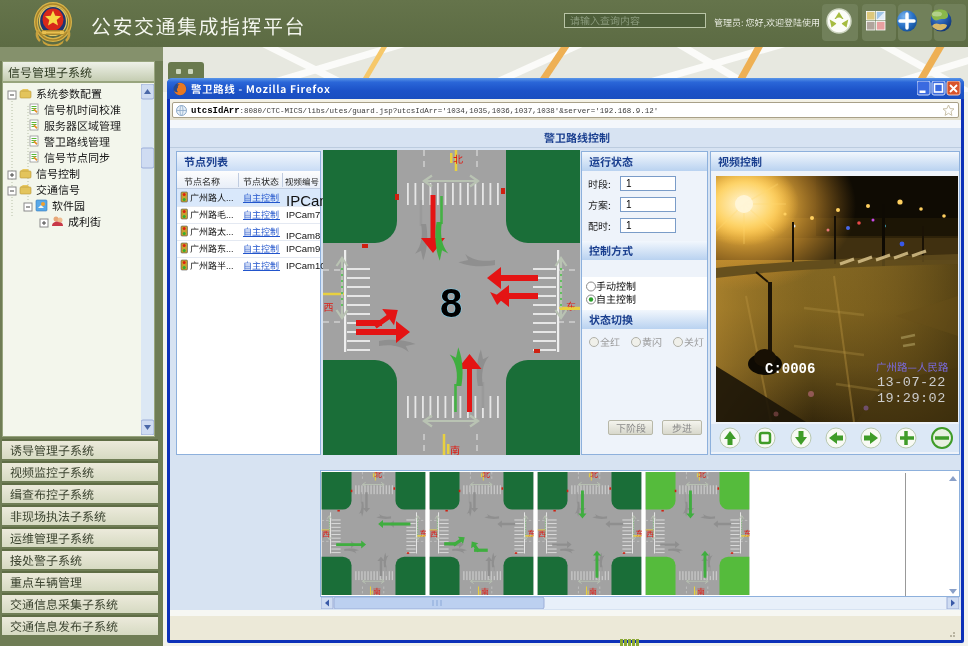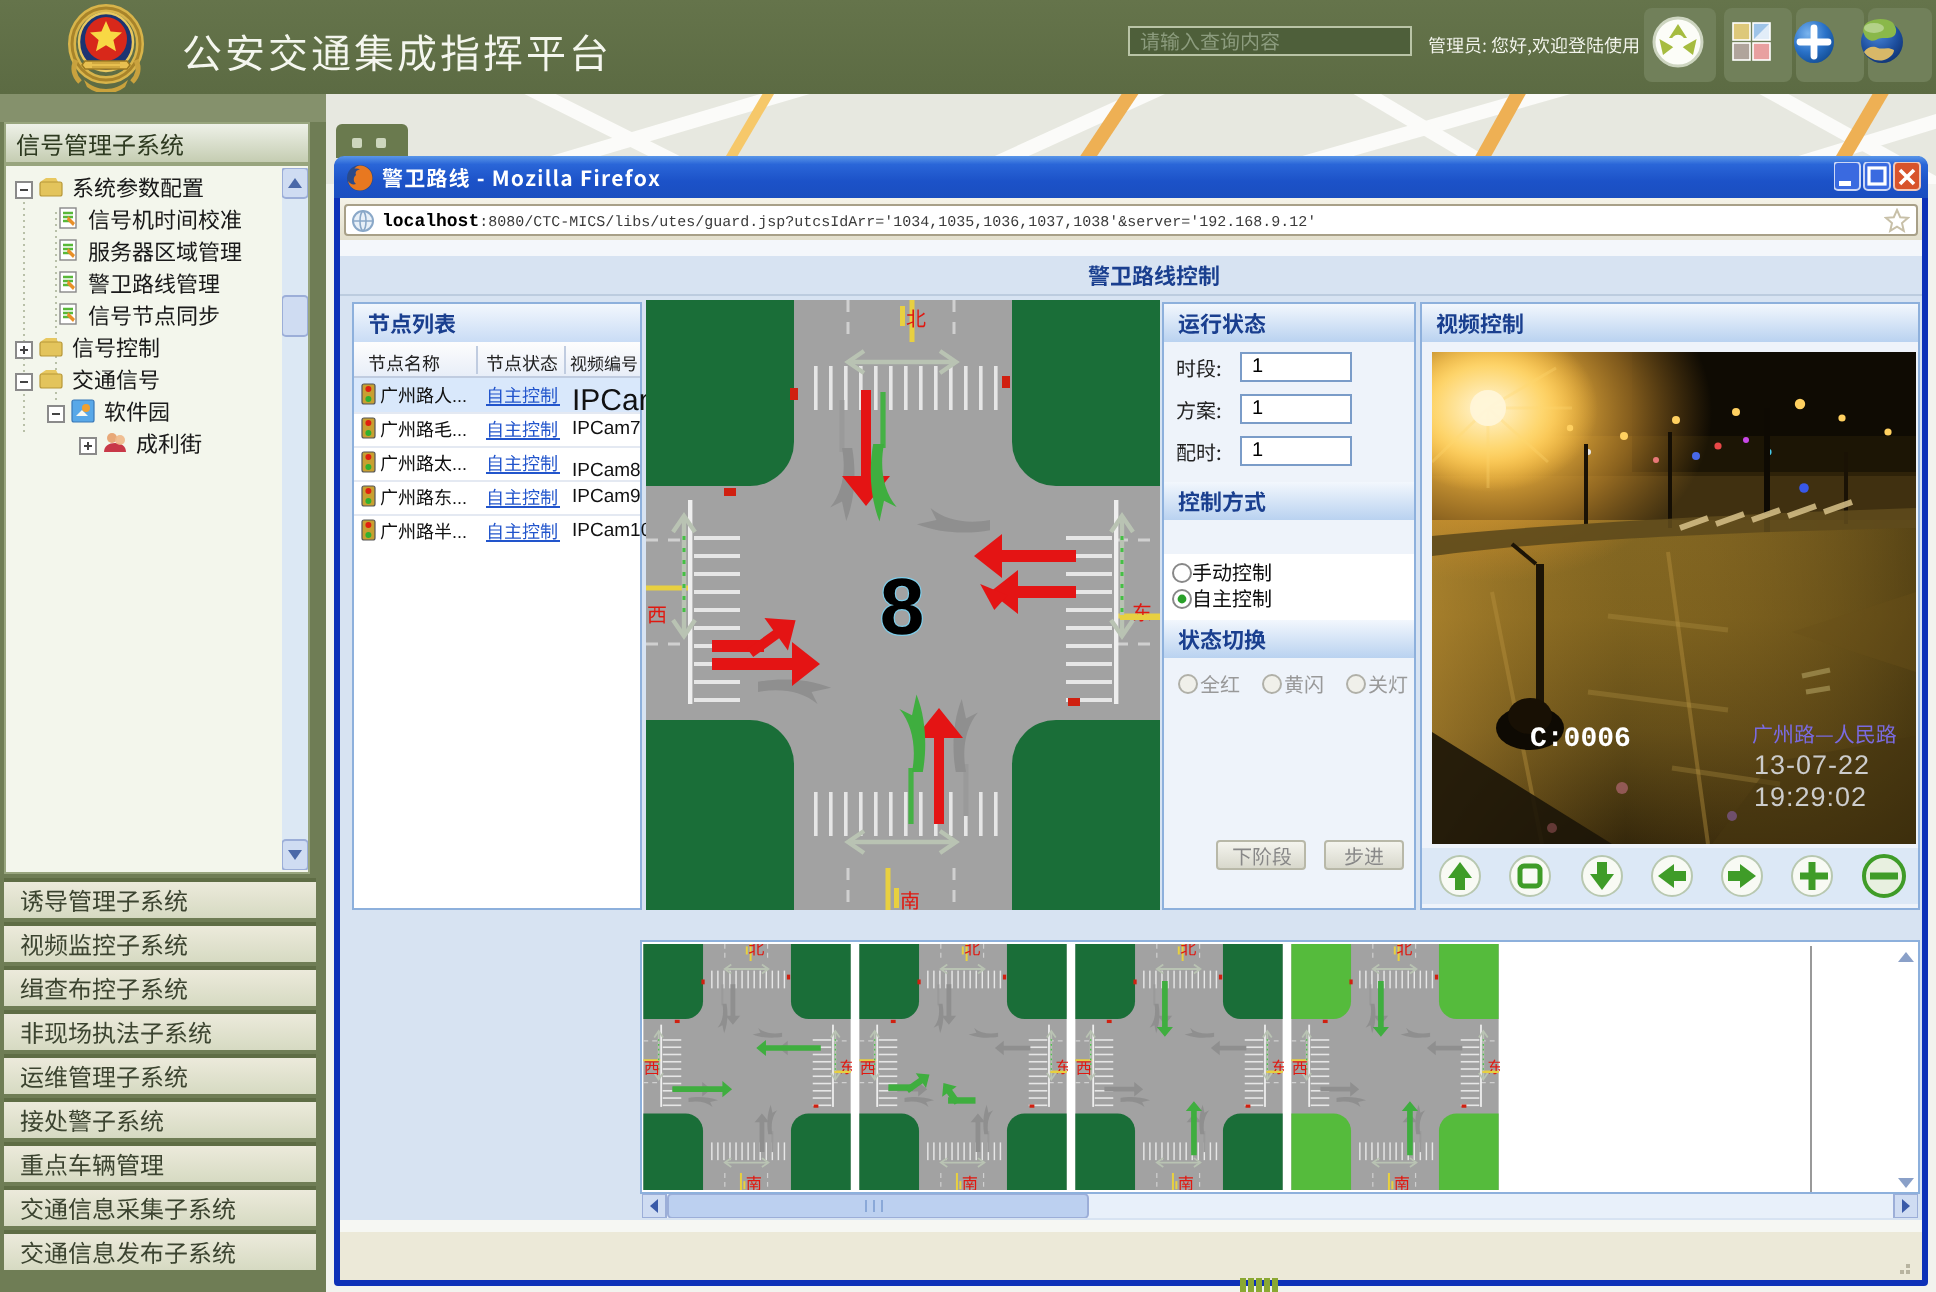--- a/index.html
+++ b/index.html
@@ -157,21 +157,21 @@
 <rect x="17.5" y="3" width="8" height="8" fill="none" stroke="#fff" stroke-width="1.6"></rect>
 <rect x="30" y="0" width="13" height="14" rx="2" fill="#d8542c" stroke="#f0c8b8"></rect>
 <path d="M33 4l7 7M40 4l-7 7" stroke="#fff" stroke-width="1.8"></path>
 </svg>
 <div class="abs" style="left:170px;top:99px;width:791px;height:21px;background:linear-gradient(#f5f3e8,#e3dfcc)"></div>
 <div class="abs" style="left:172px;top:102px;width:787px;height:16px;background:#fff;border:1px solid #a8a088;border-radius:2px"></div>
 <svg class="abs" style="left:176px;top:105px" width="11" height="11" viewBox="0 0 11 11">
     <circle cx="5.5" cy="5.5" r="5" fill="#e8f0f8" stroke="#8aa8c8"></circle>
     <path d="M.5 5.5h10M5.5.5c-2 1.5-2 8.5 0 10 2-1.5 2-8.5 0-10z" stroke="#8aa8c8" fill="none" stroke-width=".8"></path>
   </svg>
-<div class="abs" style="left:191px;top:106px;font-size:7.5px;font-family:&quot;Liberation Mono&quot;,monospace;color:#3a3a3a"><b style="color:#000;font-size:9px">localhost</b>:8080/CTC-MICS/libs/utes/guard.jsp?utcsIdArr='1034,1035,1036,1037,1038'&amp;server='192.168.9.12'</div>
+<div class="abs" style="left:191px;top:106px;font-size:7.5px;font-family:&quot;Liberation Mono&quot;,monospace;color:#3a3a3a"><b style="color:#000;font-size:9px">utcsIdArr</b>:8080/CTC-MICS/libs/utes/guard.jsp?utcsIdArr='1034,1035,1036,1037,1038'&amp;server='192.168.9.12'</div>
 <svg class="abs" style="left:942px;top:104px" width="13" height="13" viewBox="0 0 13 13">
     <path d="M6.5 1l1.6 3.6 3.9.3-3 2.6.9 3.9-3.4-2.1-3.4 2.1.9-3.9-3-2.6 3.9-.3z" fill="#fff" stroke="#c8c0a8"></path>
   </svg>
 <div class="abs" style="left:170px;top:120px;width:791px;height:496px;background:#d7e3f2"></div>
 <div class="abs" style="left:170px;top:120px;width:791px;height:8px;background:#f4f7fb"></div>
 <div class="abs" style="left:170px;top:147px;width:791px;height:1px;background:#bcccdf"></div>
 <div class="abs" style="left:176px;top:151px;width:145px;height:304px;background:#fff;border:1px solid #8db0dc"></div>
 <div class="abs" style="left:177px;top:152px;width:143px;height:19px;background:linear-gradient(#f2f7fd,#c9dcf5)"></div>
 <div class="abs" style="left:177px;top:171px;width:143px;height:18px;background:linear-gradient(#fdfdfd,#e8eef8);border-bottom:1px solid #c0cce0"></div>
 <div class="abs" style="left:238px;top:173px;width:1px;height:14px;background:#c0cce0"></div>
@@ -450,21 +450,21 @@
 <ellipse cx="49" cy="182" rx="11" ry="9" fill="#181004"></ellipse>
 <path d="M0 190 L90 246 L0 246z" fill="#1c1508" opacity=".9"></path>
 <path d="M140 246 L170 205 L242 192 L242 246z" fill="#473610" opacity=".55"></path>
 <circle cx="95" cy="218" r="3" fill="#d87898" opacity=".5"></circle>
     <circle cx="150" cy="232" r="2.5" fill="#9868c8" opacity=".5"></circle>
     <circle cx="60" cy="238" r="2.5" fill="#c8687a" opacity=".4"></circle>
 <path d="M185 162l14-3M187 170l12-2" stroke="#b8a868" stroke-width="2.5" opacity=".55"></path>
 <path d="M242 120 L180 140 L242 160z" fill="#6a5018" opacity=".4"></path>
 <text x="49" y="197" font-family="Liberation Mono" font-size="14" font-weight="bold" fill="#fff">C:0006</text>
 </svg>
-<div class="abs" style="left:877px;top:375px;width:80px;height:32px;font-family:Liberation Sans, sans-serif;font-size:13.5px;color:#cccccc;line-height:15.5px;letter-spacing:.5px">13-07-22<br>19:29:02</div>
+<div class="abs" style="left:877px;top:375px;width:80px;height:32px;font-family:Liberation Mono, monospace;font-size:13.5px;color:#cccccc;line-height:15.5px;letter-spacing:.5px">13-07-22<br>19:29:02</div>
 <div class="abs" style="left:711px;top:424px;width:248px;height:28px;background:#dce8f6"></div>
 <svg class="abs" style="left:716px;top:426px" width="240" height="24" viewBox="0 0 240 24">
     <circle cx="14" cy="12" r="10" fill="#f8faf4" stroke="#b8c8b0"></circle>
     <path d="M14 5l6 8h-3.5v6h-5v-6h-3.5z" fill="#3f9c28" transform="translate(0,0)"></path>
     <circle cx="49" cy="12" r="10" fill="#f8faf4" stroke="#b8c8b0"></circle>
     <rect x="44" y="7" width="10" height="10" rx="2" fill="none" stroke="#3f9c28" stroke-width="2.5"></rect>
     <circle cx="85" cy="12" r="10" fill="#f8faf4" stroke="#b8c8b0"></circle>
     <g transform="rotate(180 85 12)">
       <path d="M85 5l6 8h-3.5v6h-5v-6h-3.5z" fill="#3f9c28"></path>
     </g>

